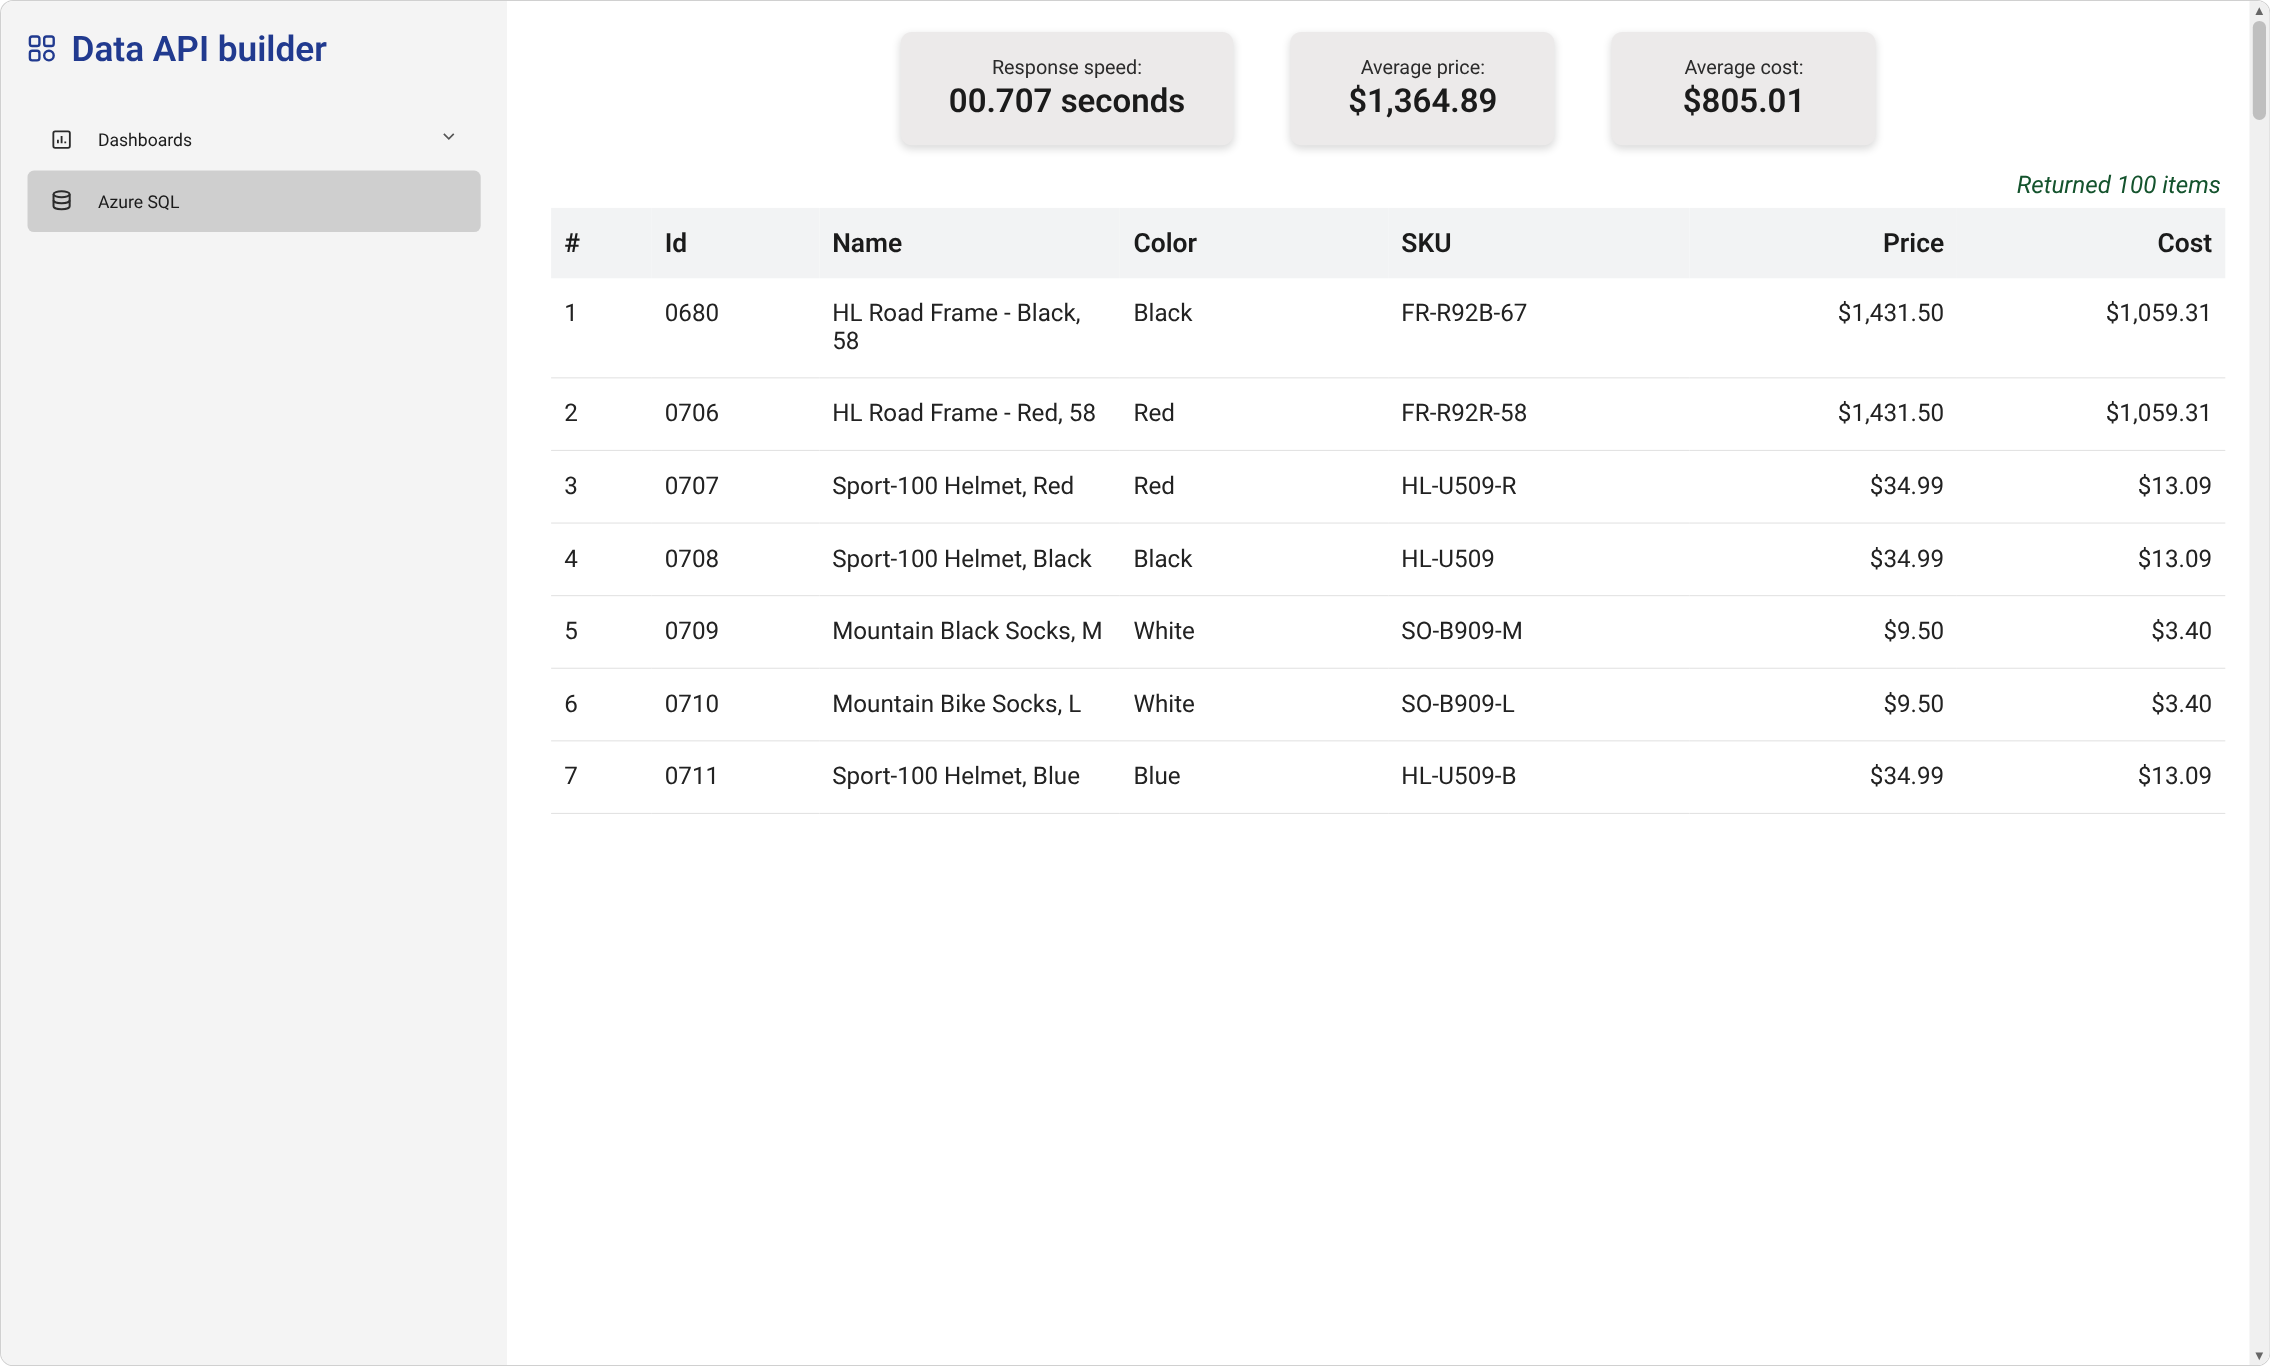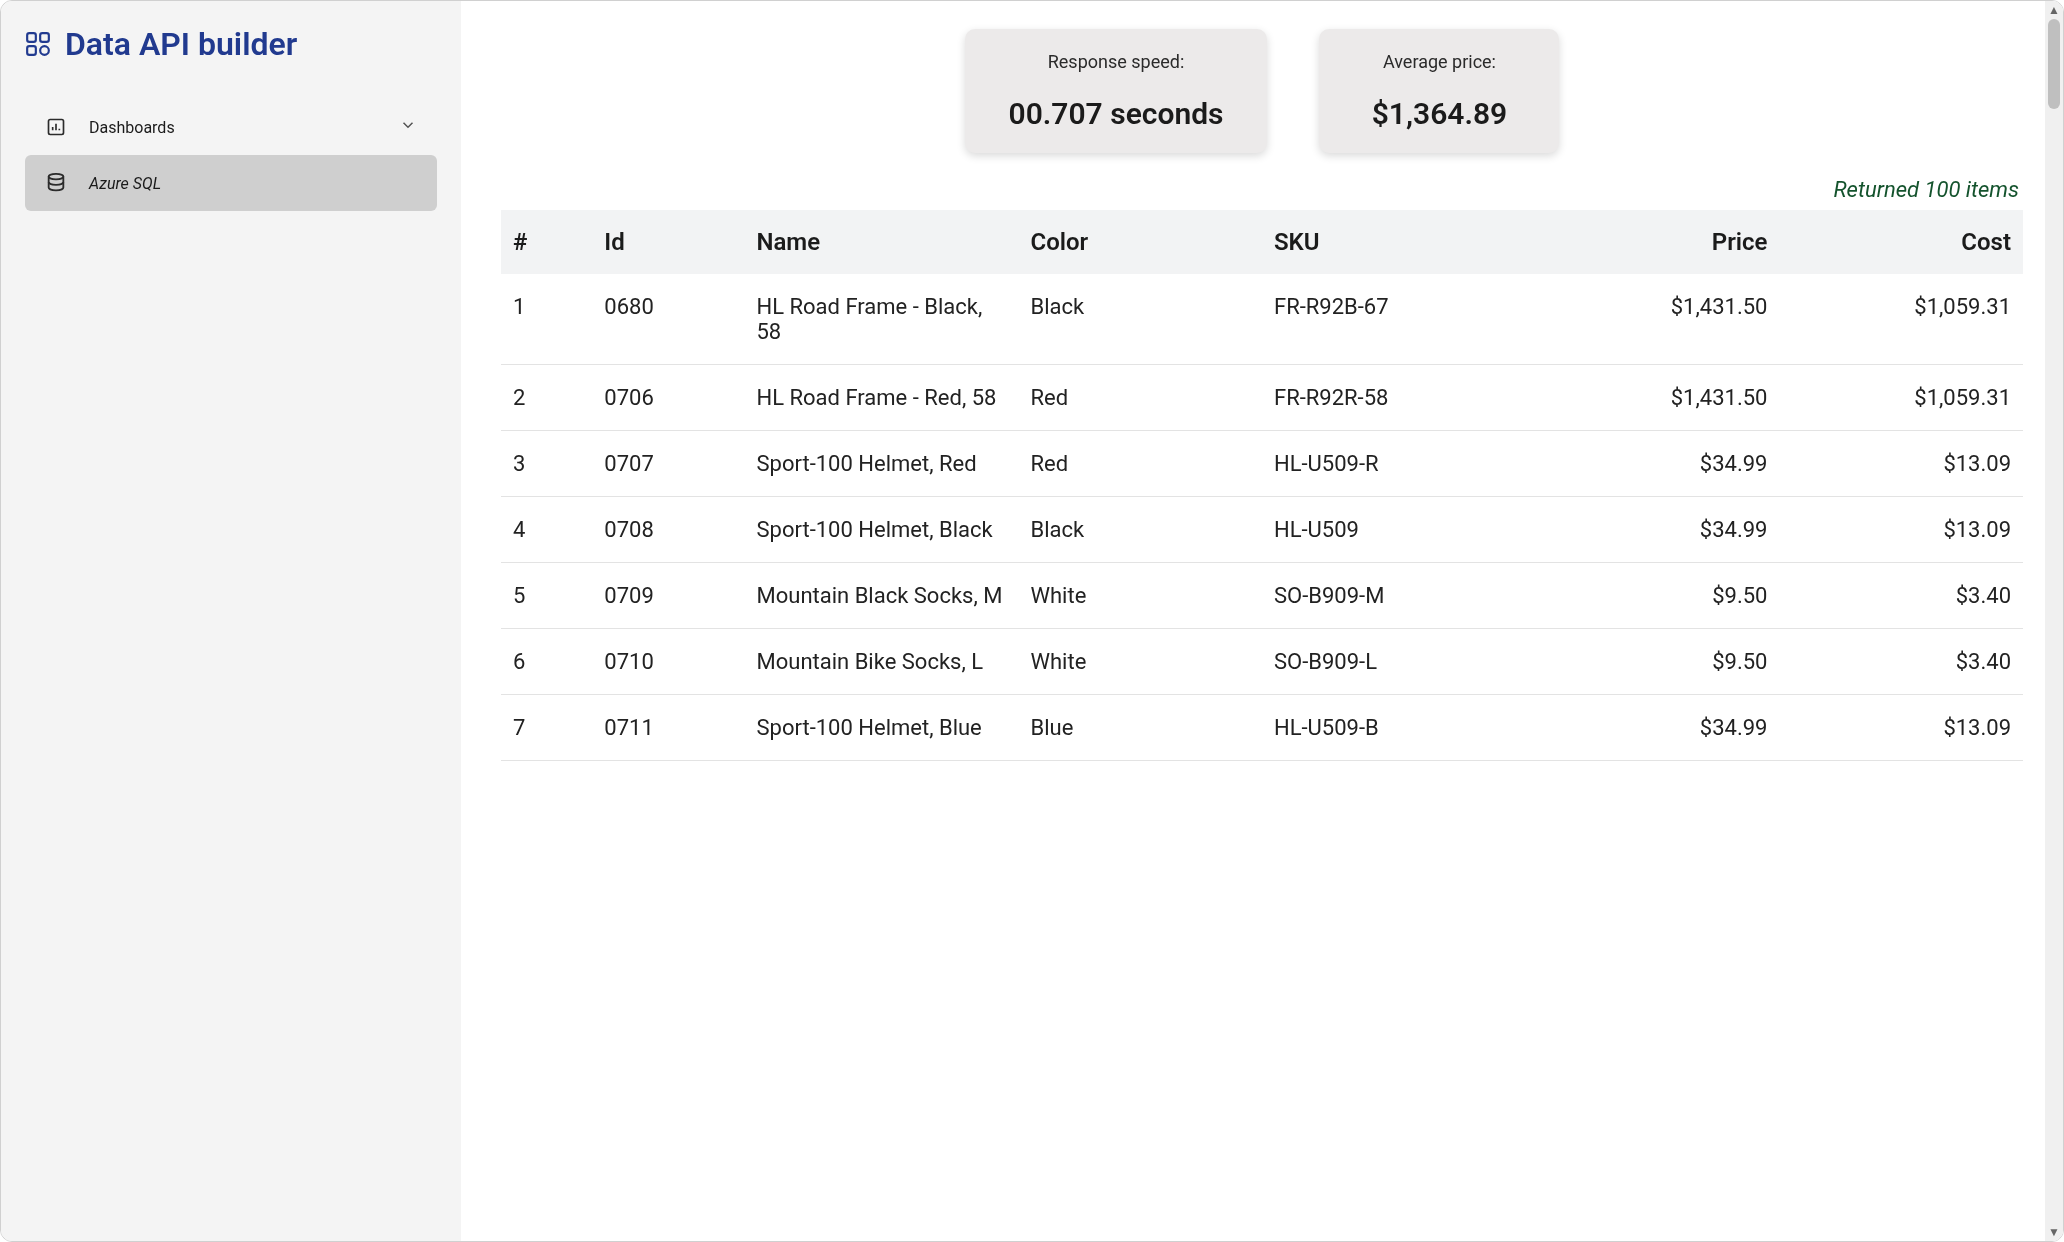--- a/index.html
+++ b/index.html
@@ -44,21 +44,21 @@
   .nav-item {
     display: flex;
     align-items: center;
     gap: 22px;
     height: 56px;
     padding: 0 20px;
     border-radius: 6px;
     cursor: pointer;
     color: #1b1b1b;
   }
-  .nav-item.indent { padding-left: 20px; font-style: italic; }
+  .nav-item.indent { padding-left: 20px; }
   .nav-item.selected {
     background: #cfcfcf;
   }
   .nav-item .chev {
     margin-left: auto;
     color: #555;
   }
   .nav-icon {
     width: 22px;
     display: inline-flex;
@@ -87,21 +87,21 @@
   }
   .stat-card {
     background: #eceaea;
     border-radius: 10px;
     padding: 22px 44px;
     min-width: 240px;
     text-align: center;
     box-shadow: 0 3px 8px rgba(0,0,0,0.15);
   }
   .stat-label { font-size: 18px; color: #2b2b2b; }
-  .stat-value { font-size: 30px; font-weight: 600; margin-top: 24px; color: #1b1b1b; }
+  .stat-value { font-size: 30px; font-weight: 600; margin-top: 3px; color: #1b1b1b; }
   .returned {
     text-align: right;
     font-style: italic;
     color: #14532d;
     font-size: 22px;
     margin: 6px 4px 8px 0;
   }
   table {
     width: 100%;
     border-collapse: collapse;
@@ -210,20 +210,24 @@
 
   <main class="main">
     <div class="stats">
       <div class="stat-card">
         <div class="stat-label">Response speed:</div>
         <div class="stat-value">00.707 seconds</div>
       </div>
       <div class="stat-card">
         <div class="stat-label">Average price:</div>
         <div class="stat-value">$1,364.89</div>
+      </div>
+      <div class="stat-card">
+        <div class="stat-label">Average cost:</div>
+        <div class="stat-value">$805.01</div>
       </div>
     </div>
 
     <div class="returned">Returned 100 items</div>
 
     <table>
       <colgroup>
         <col class="c-idx">
           <col class="c-id">
           <col class="c-name">

